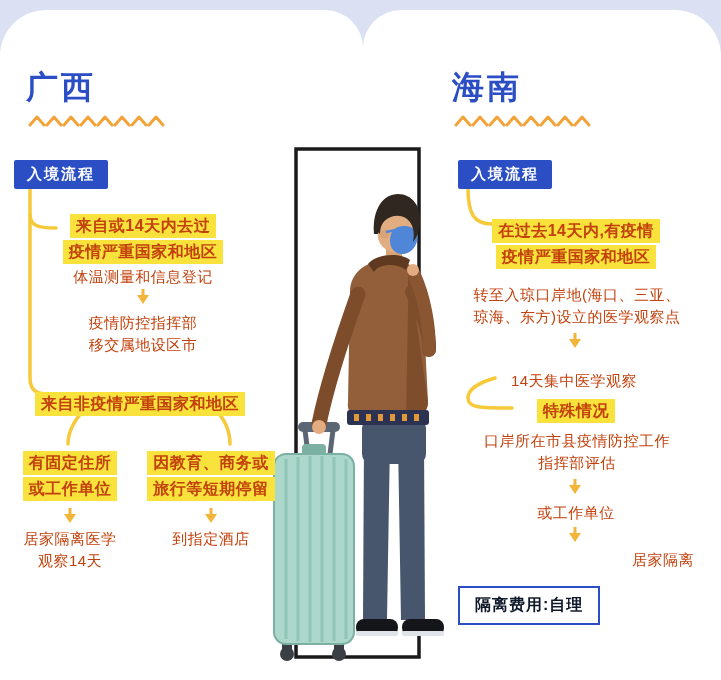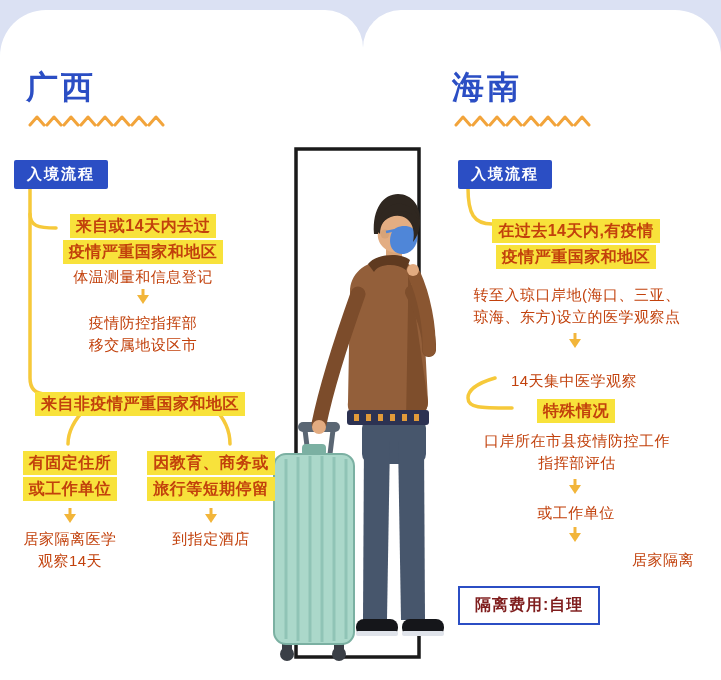--- a/index.html
+++ b/index.html
@@ -18,21 +18,21 @@
     background:#2b4ec4;color:#ffffff;font-size:15px;font-weight:700;
     padding:5px 13px;letter-spacing:2px;border-radius:2px;display:inline-block;
   }
   .tagline{
     display:inline-block;background:#f8e23b;color:#c2410c;
     font-size:16px;font-weight:700;line-height:24px;padding:0 6px;margin:1px 0;
     letter-spacing:0.5px;
   }
   .step{font-size:15px;color:#c2410c;line-height:22px;font-weight:400;letter-spacing:0.5px;}
   .fee-box{
-    border:2px solid #2b4ec4;color:#7f1d1d;font-weight:700;font-size:16px;
+    border:2px solid #2b4ec4;color:#0f172a;font-weight:700;font-size:16px;
     padding:7px 15px;background:#ffffff;letter-spacing:1px;display:inline-block;
   }
   .arrow-wrap{line-height:0;}
   svg{display:block;}
 </style>
 </head>
 <body>
 
 <div class="card card-left"></div>
 <div class="card card-right"></div>

